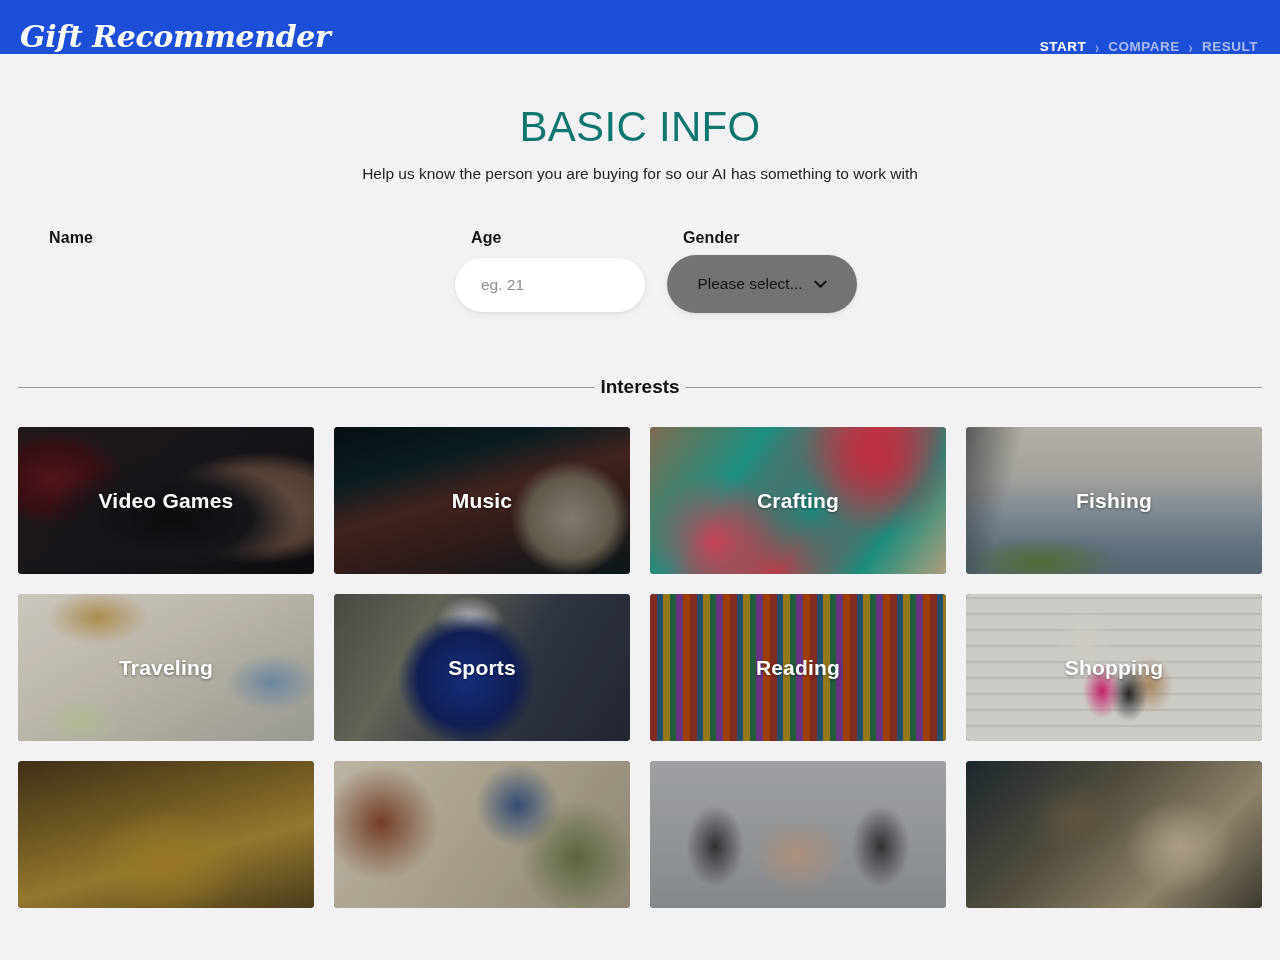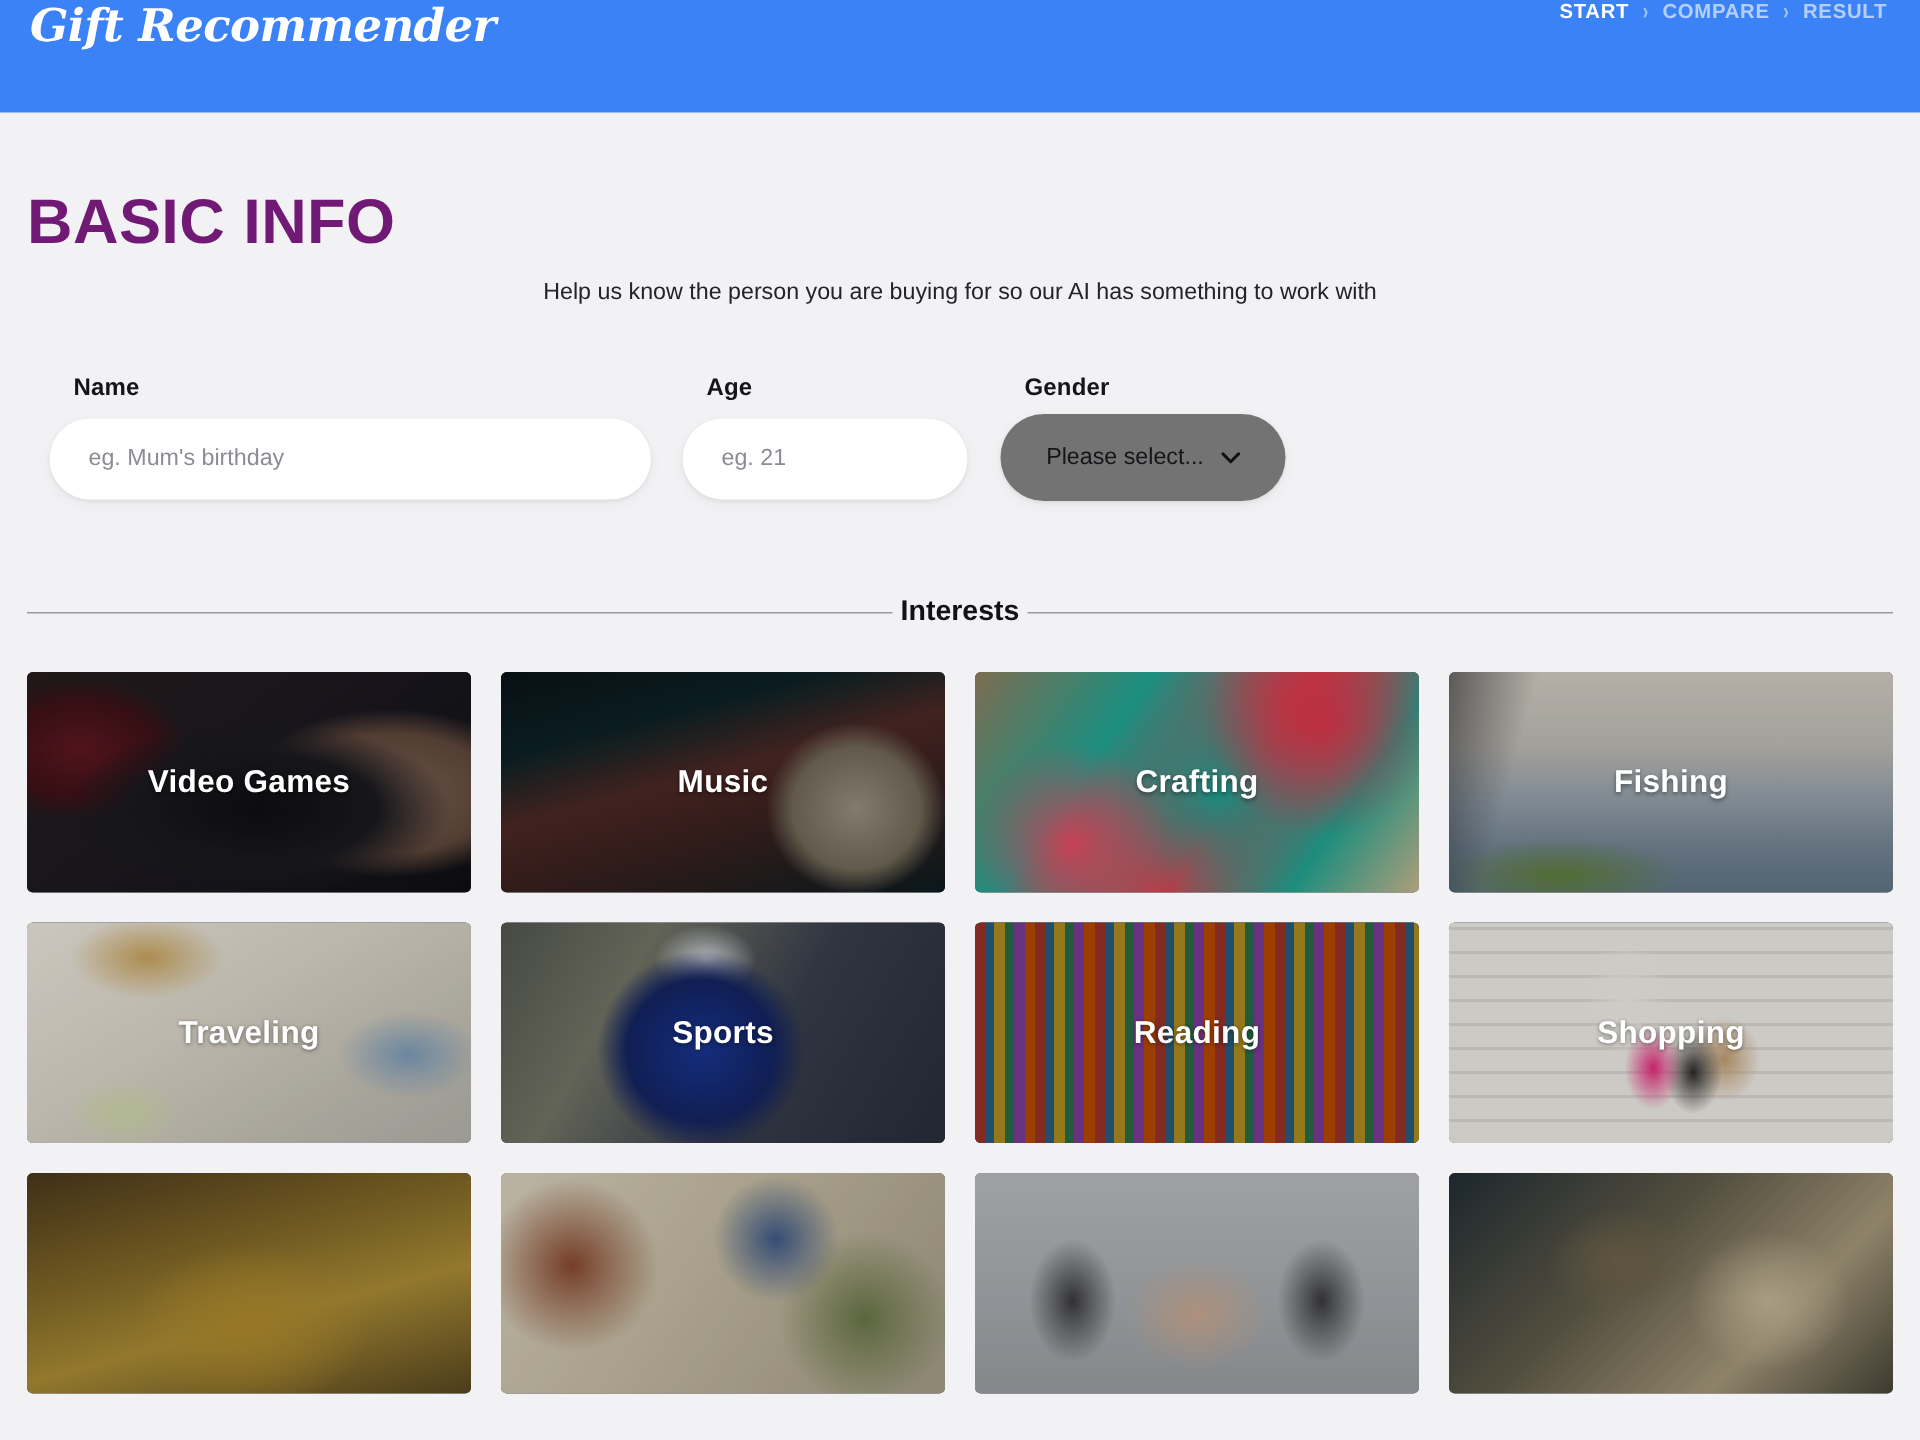--- a/index.html
+++ b/index.html
@@ -8,24 +8,24 @@
     margin: 0; padding: 0;
     width: 1280px; height: 960px;
     overflow: hidden;
     background: #f2f2f5;
     font-family: "Liberation Sans", sans-serif;
     -webkit-font-smoothing: antialiased;
   }
 
   
   .navbar {
-    height: 75px;
-    background: #3b82f6;
-    display: flex;
-    align-items: flex-start;
+    height: 54px;
+    background: #1d4ed8;
+    display: flex;
+    align-items: flex-end;
     justify-content: space-between;
     padding: 0 22px 0 20px;
   }
   .brand {
     color: #ffffff;
     font-family: "DejaVu Serif", serif;
     font-size: 30px;
     font-weight: 700;
     font-style: italic;
     letter-spacing: -0.4px;
@@ -51,25 +51,26 @@
     font-size: 11px;
     font-weight: 700;
     transform: scaleY(1.45);
     display: inline-block;
   }
 
   
   .page { padding: 0 18px; }
 
   .page-title {
+    text-align: center;
     margin: 49px 0 0 0;
     font-size: 42px;
-    font-weight: 700;
+    font-weight: 400;
     letter-spacing: 0.3px;
-    color: #701a75;
+    color: #0f766e;
   }
   .page-sub {
     text-align: center;
     margin: 14px 0 0 0;
     font-size: 15.5px;
     color: #232428;
     font-weight: 400;
   }
 
   
@@ -202,21 +203,20 @@
 
 <div class="page">
 
   <h1 class="page-title">BASIC INFO</h1>
   <p class="page-sub">Help us know the person you are buying for so our AI has something to work with</p>
 
   <div class="form-row">
 
     <div class="field field-name">
       <label class="field-label">Name</label>
-      <input class="pill-input" type="text" placeholder="eg. Mum's birthday" style="">
     </div>
 
     <div class="field field-age">
       <label class="field-label">Age</label>
       <input class="pill-input small" type="text" placeholder="eg. 21" style="">
     </div>
 
     <div class="field field-gender">
       <label class="field-label">Gender</label>
       <div class="pill-select">

